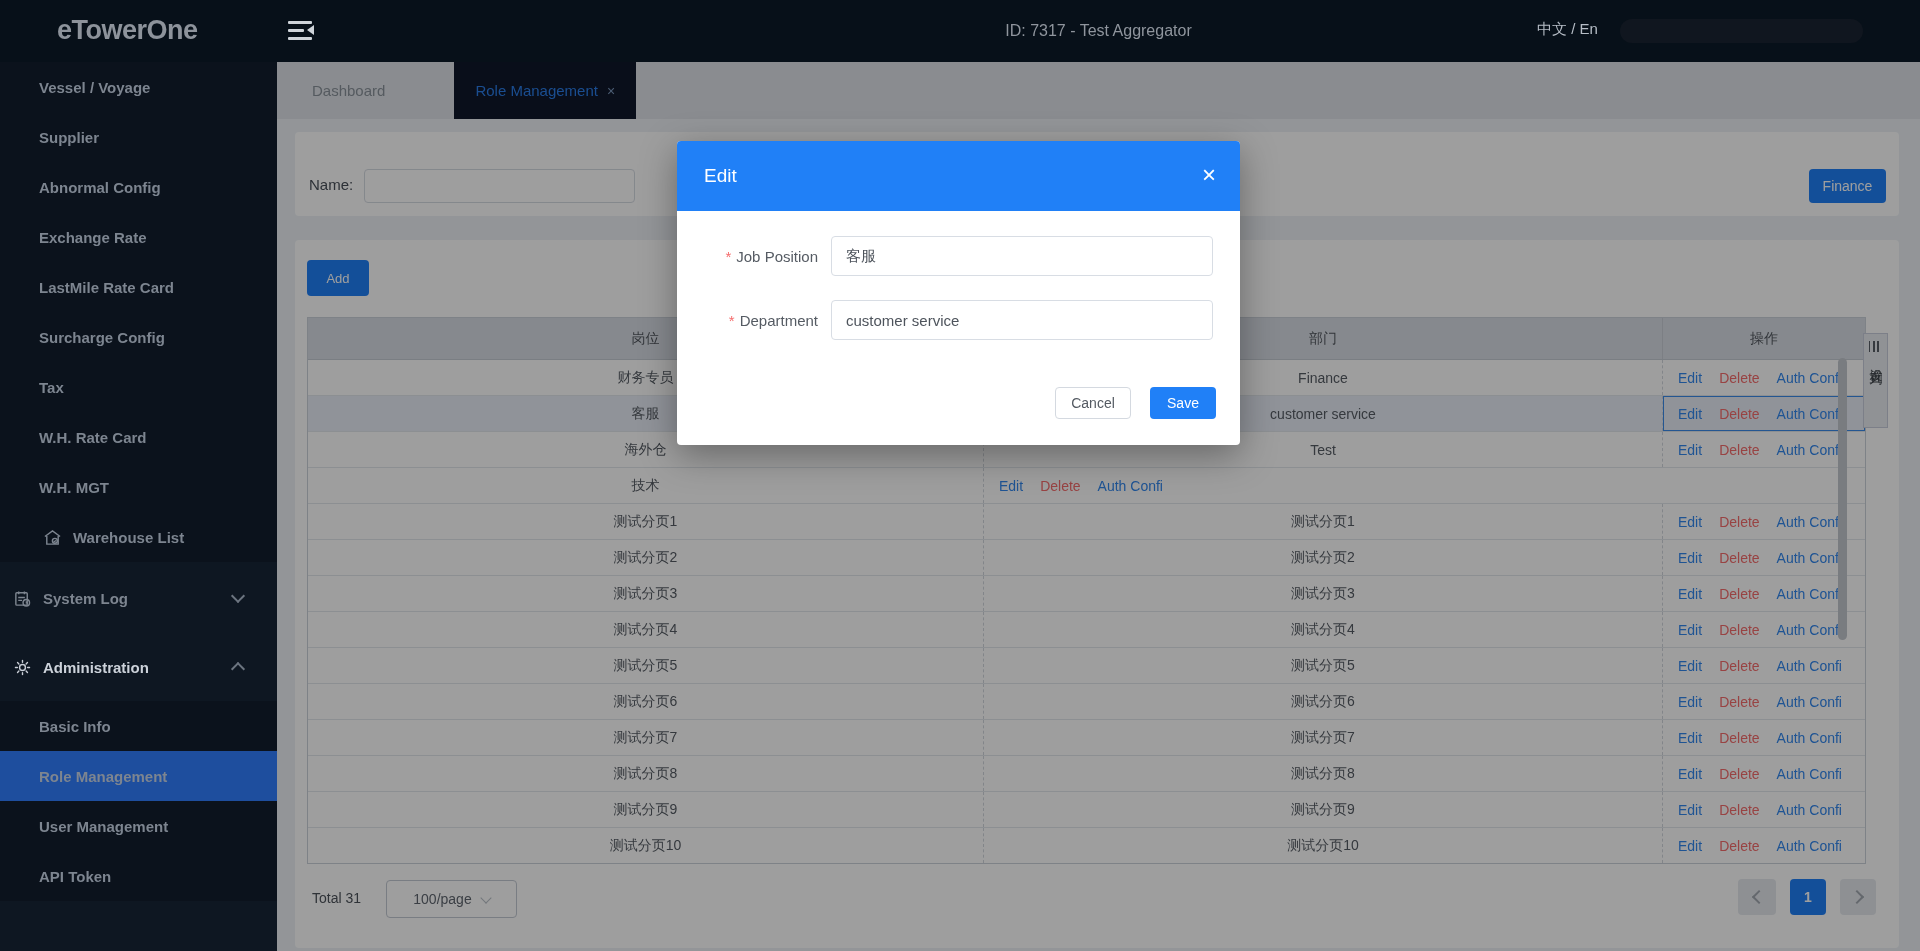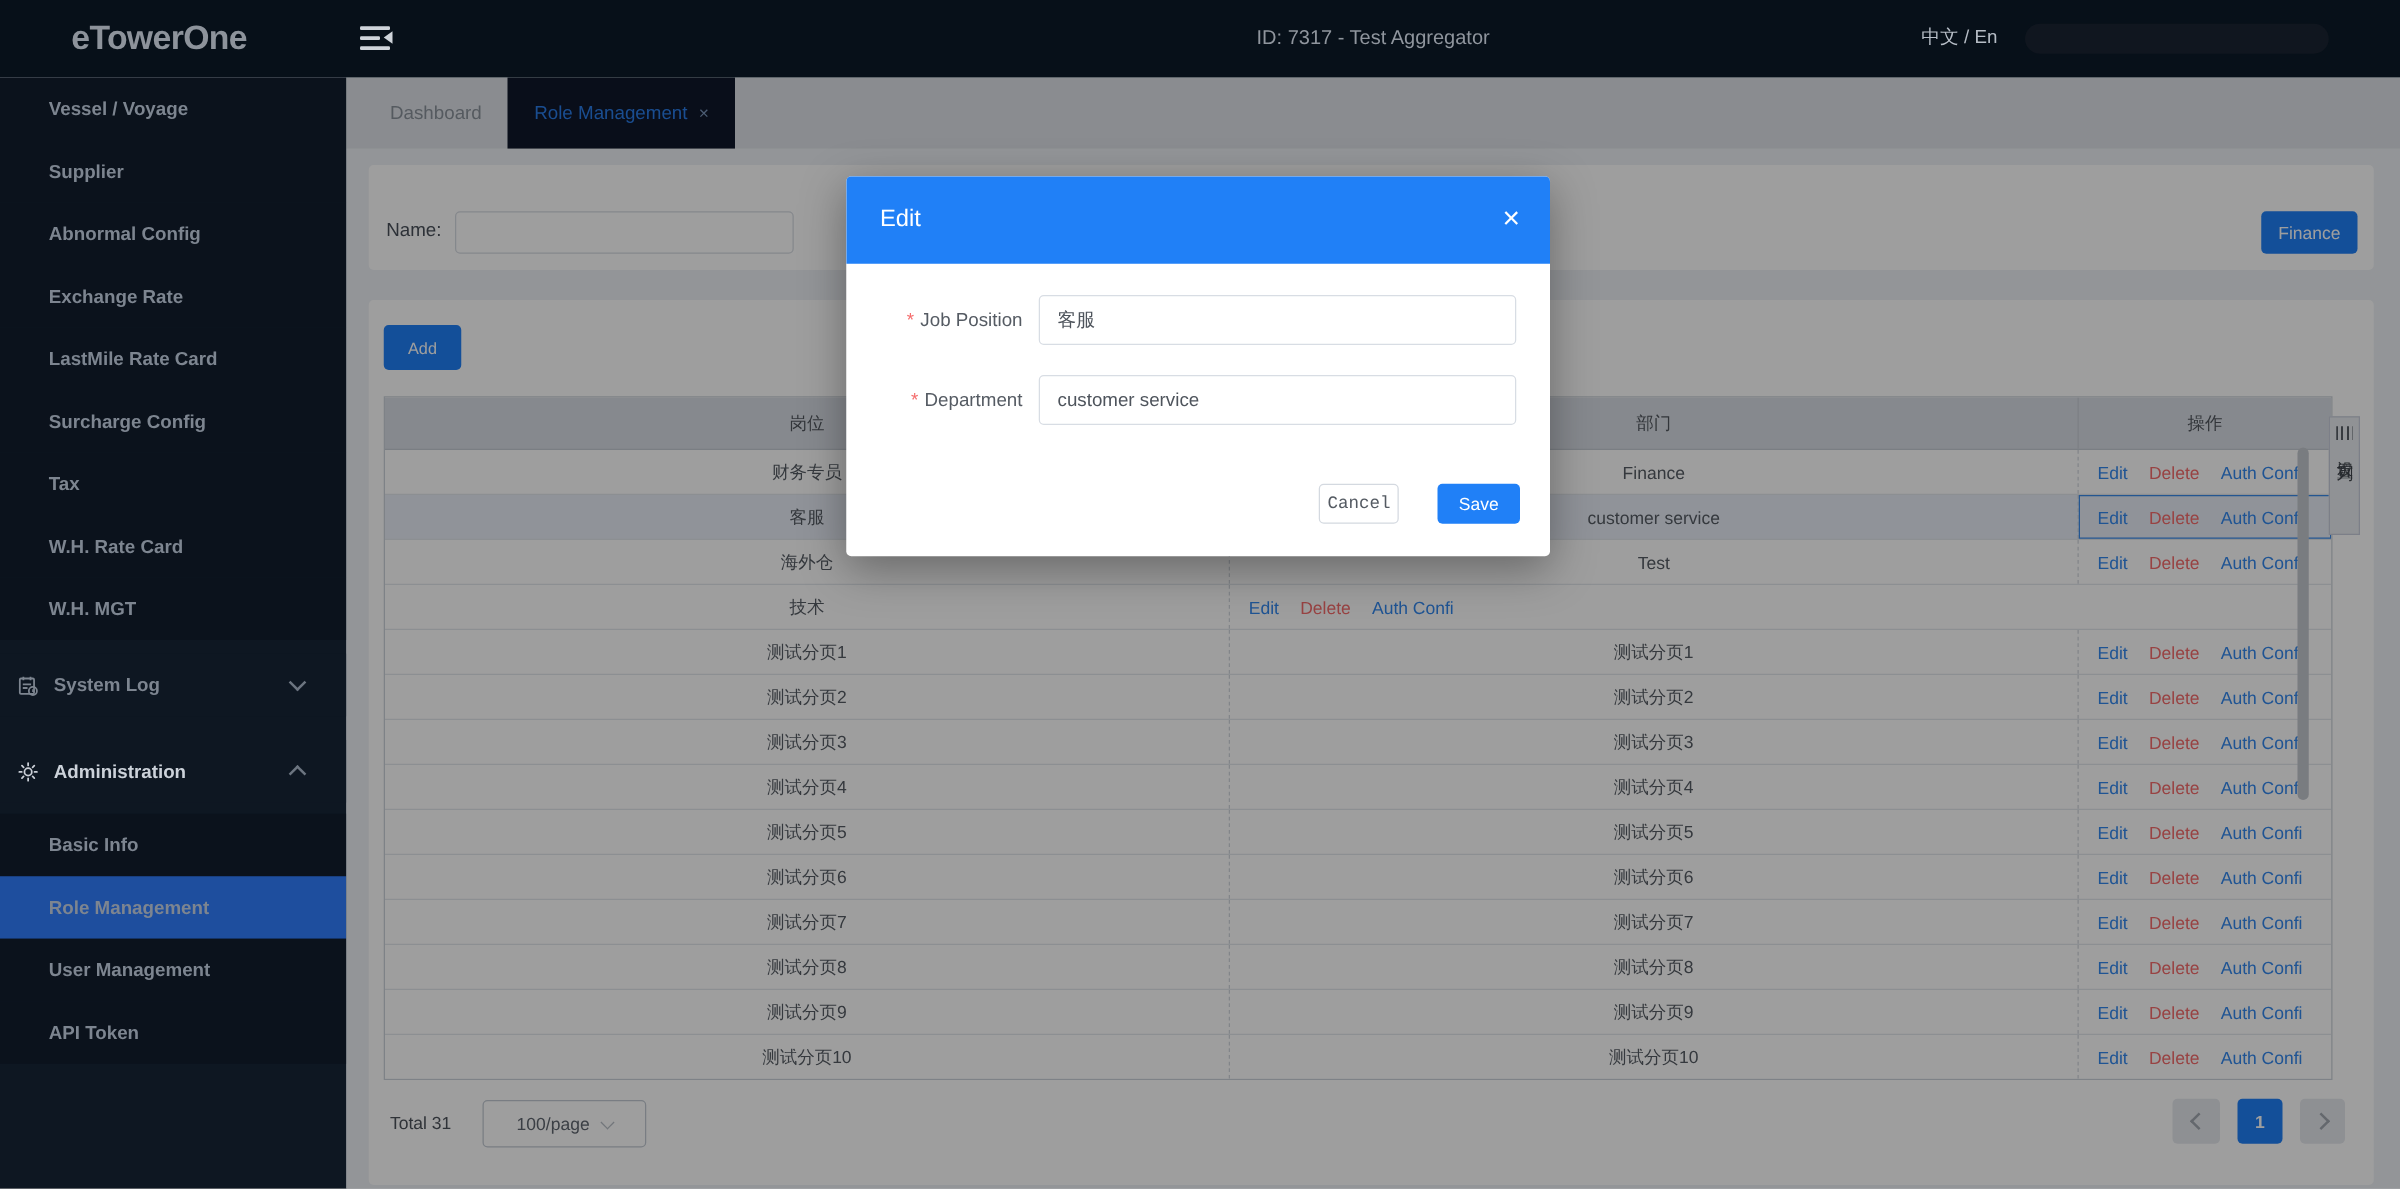--- a/index.html
+++ b/index.html
@@ -24,21 +24,21 @@
   .side-row.type-subitem-icon{padding-left:42px;}
   .side-row.selected{background:#1e4e9e;}
   .side-label{font-size:15px;font-weight:700;color:#7d8590;white-space:nowrap;}
   .side-row.active .side-label{color:#ccd2da;}
   .side-icon{width:20px;height:20px;margin-right:11px;flex:0 0 auto;display:flex;align-items:center;justify-content:center;}
   .chev{width:8px;height:8px;border-right:2px solid #6c7580;border-bottom:2px solid #6c7580;margin-left:auto;margin-right:34px;flex:0 0 auto;}
   .chev.down{transform:rotate(45deg);margin-top:-4px;}
   .chev.up{transform:rotate(-135deg);margin-top:4px;}
 
   
-  .tabbar{position:absolute;left:277px;top:62px;width:1643px;height:57px;background:#dfe3e8;z-index:1;display:flex;padding-left:14px;box-sizing:border-box;}
+  .tabbar{position:absolute;left:277px;top:62px;width:1643px;height:57px;background:#dfe3e8;z-index:1;display:flex;padding-left:14px;box-sizing:border-box;gap:48px;}
   .tab{height:57px;line-height:57px;padding:0 21px;font-size:15px;color:#8a929b;cursor:pointer;white-space:nowrap;}
   .tab.active{background:#0f172a;color:#2a7de9;}
   .tab .tclose{font-size:14px;color:#7b96bb;margin-left:9px;cursor:pointer;}
 
   
   .content{position:absolute;left:277px;top:119px;width:1643px;height:832px;background:#eef1f5;z-index:1;}
   .card{position:absolute;background:#fff;border-radius:4px;}
   .filter-card{left:18px;top:13px;width:1604px;height:84px;}
   .main-card{left:18px;top:121px;width:1604px;height:708px;}
   .f-label{position:absolute;left:14px;top:44px;font-size:15px;color:#49505a;}
@@ -87,21 +87,21 @@
   
   .overlay{position:absolute;left:277px;top:62px;width:1643px;height:889px;background:rgba(0,0,0,0.38);z-index:5;}
   .modal{position:absolute;left:677px;top:141px;width:563px;height:304px;background:#fff;border-radius:4px;overflow:hidden;z-index:10;box-shadow:0 10px 36px rgba(0,0,0,.35);}
   .m-head{position:relative;height:70px;background:#2080f7;}
   .m-title{position:absolute;left:27px;top:0;height:70px;line-height:70px;color:#fff;font-size:19px;}
   .m-close{position:absolute;right:24px;top:19px;font-size:24px;color:#fff;cursor:pointer;font-weight:300;line-height:30px;}
   .m-row{position:absolute;left:0;width:100%;height:40px;}
   .m-label{position:absolute;left:0;top:0;width:141px;height:40px;display:flex;align-items:center;justify-content:flex-end;font-size:15px;color:#555b63;white-space:nowrap;}
   .m-label .req{color:#f56c6c;margin-right:5px;font-style:normal;}
   .m-input{position:absolute;left:154px;top:0;width:382px;height:40px;border:1px solid #d8dde4;border-radius:4px;box-sizing:border-box;font-size:15px;color:#4e545c;padding:0 14px;outline:none;font-family:inherit;}
-  .m-cancel{position:absolute;left:378px;top:246px;width:64px;height:32px;background:#fff;border:1px solid #d4d9e0;border-radius:4px;color:#545a62;font-size:14px;cursor:pointer;font-family:Liberation Mono, monospace;}
+  .m-cancel{position:absolute;left:378px;top:246px;width:76px;height:32px;background:#fff;border:1px solid #d4d9e0;border-radius:4px;color:#545a62;font-size:14px;cursor:pointer;font-family:Liberation Sans, sans-serif;}
   .m-save{position:absolute;left:473px;top:246px;width:66px;height:32px;}
 </style>
 </head>
 <body>
 
 <div class="stage">
 
   <div class="topbar">
     <div class="logo">eTowerOne</div>
     <div class="collapse">
@@ -136,20 +136,31 @@
           <span class="side-label">Surcharge Config</span>
         </div>
         <div class="side-row type-subitem">
           <span class="side-label">Tax</span>
         </div>
         <div class="side-row type-subitem">
           <span class="side-label">W.H. Rate Card</span>
         </div>
         <div class="side-row type-subitem">
           <span class="side-label">W.H. MGT</span>
+        </div>
+        <div class="side-row type-subitem-icon">
+          <span class="side-icon">
+            <svg width="19" height="19" viewBox="0 0 20 20" fill="none" stroke="#7d8590" stroke-width="1.5">
+              <path d="M2 9 L10 3 L18 9"></path>
+              <path d="M4 8.5 V17 H16 V8.5"></path>
+              <circle cx="12.5" cy="13.5" r="2.6"></circle>
+              <path d="M11.2 13.5 l1 1 l1.8 -1.8" stroke-width="1.2"></path>
+            </svg>
+          </span>
+          <span class="side-label">Warehouse List</span>
         </div>
         <div class="side-row type-section" style="margin-top: 11px;">
           <span class="side-icon">
             <svg width="19" height="19" viewBox="0 0 20 20" fill="none" stroke="#7d8590" stroke-width="1.5">
               <rect x="3" y="4" width="12" height="13" rx="1"></rect>
               <path d="M6 2.5v3 M12 2.5v3 M5.5 9h7 M5.5 12h4"></path>
               <circle cx="14" cy="14.5" r="3.4"></circle>
               <path d="M14 13v1.7h1.5" stroke-width="1.2"></path>
             </svg>
           </span>

